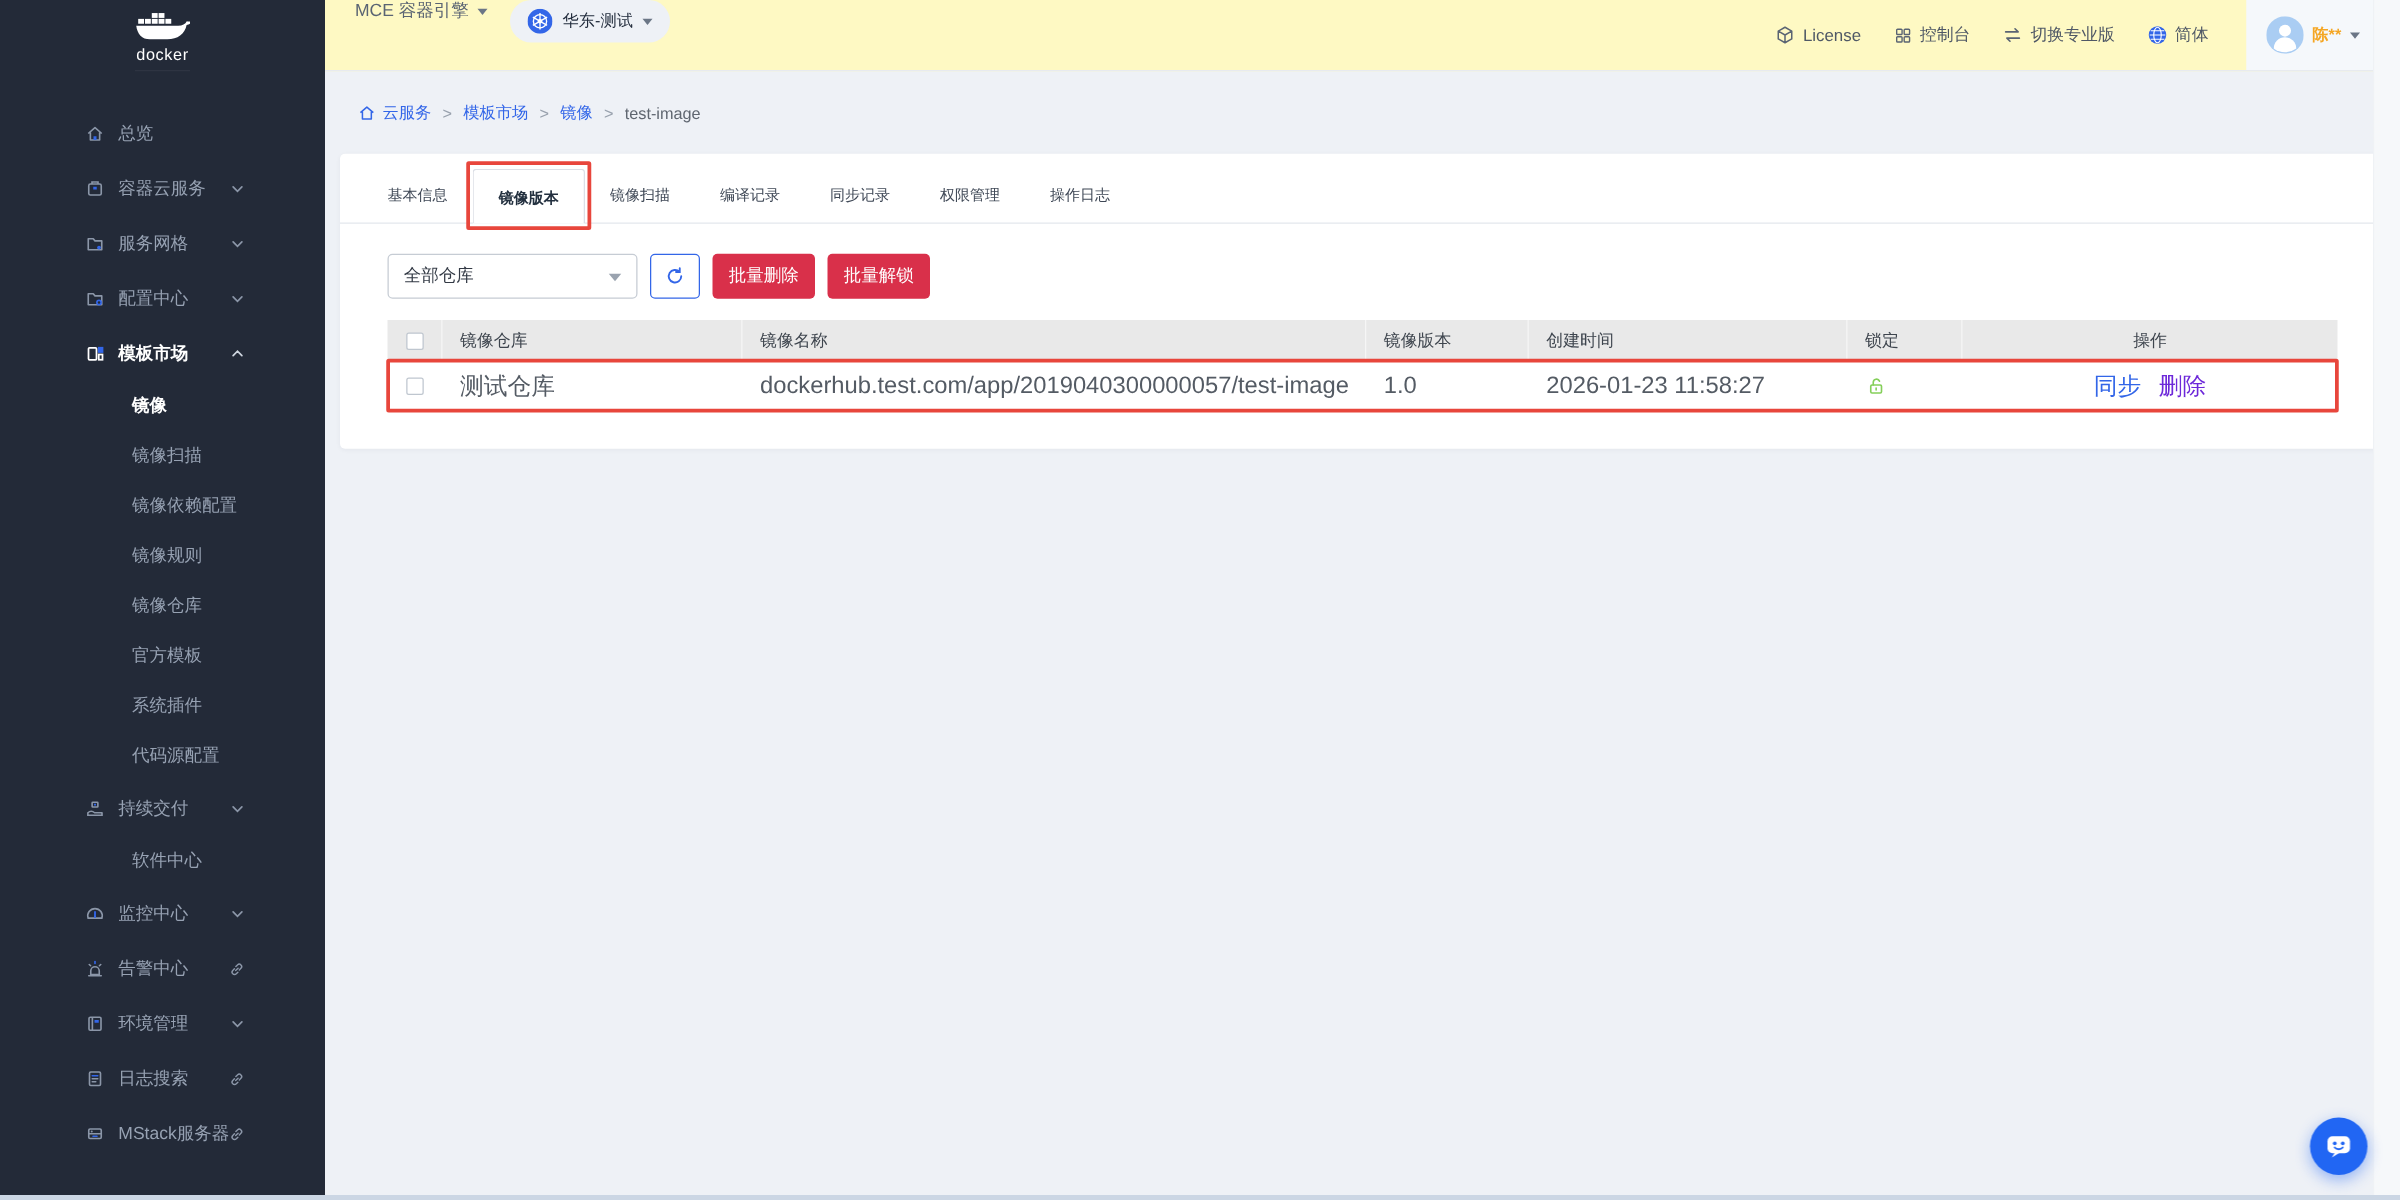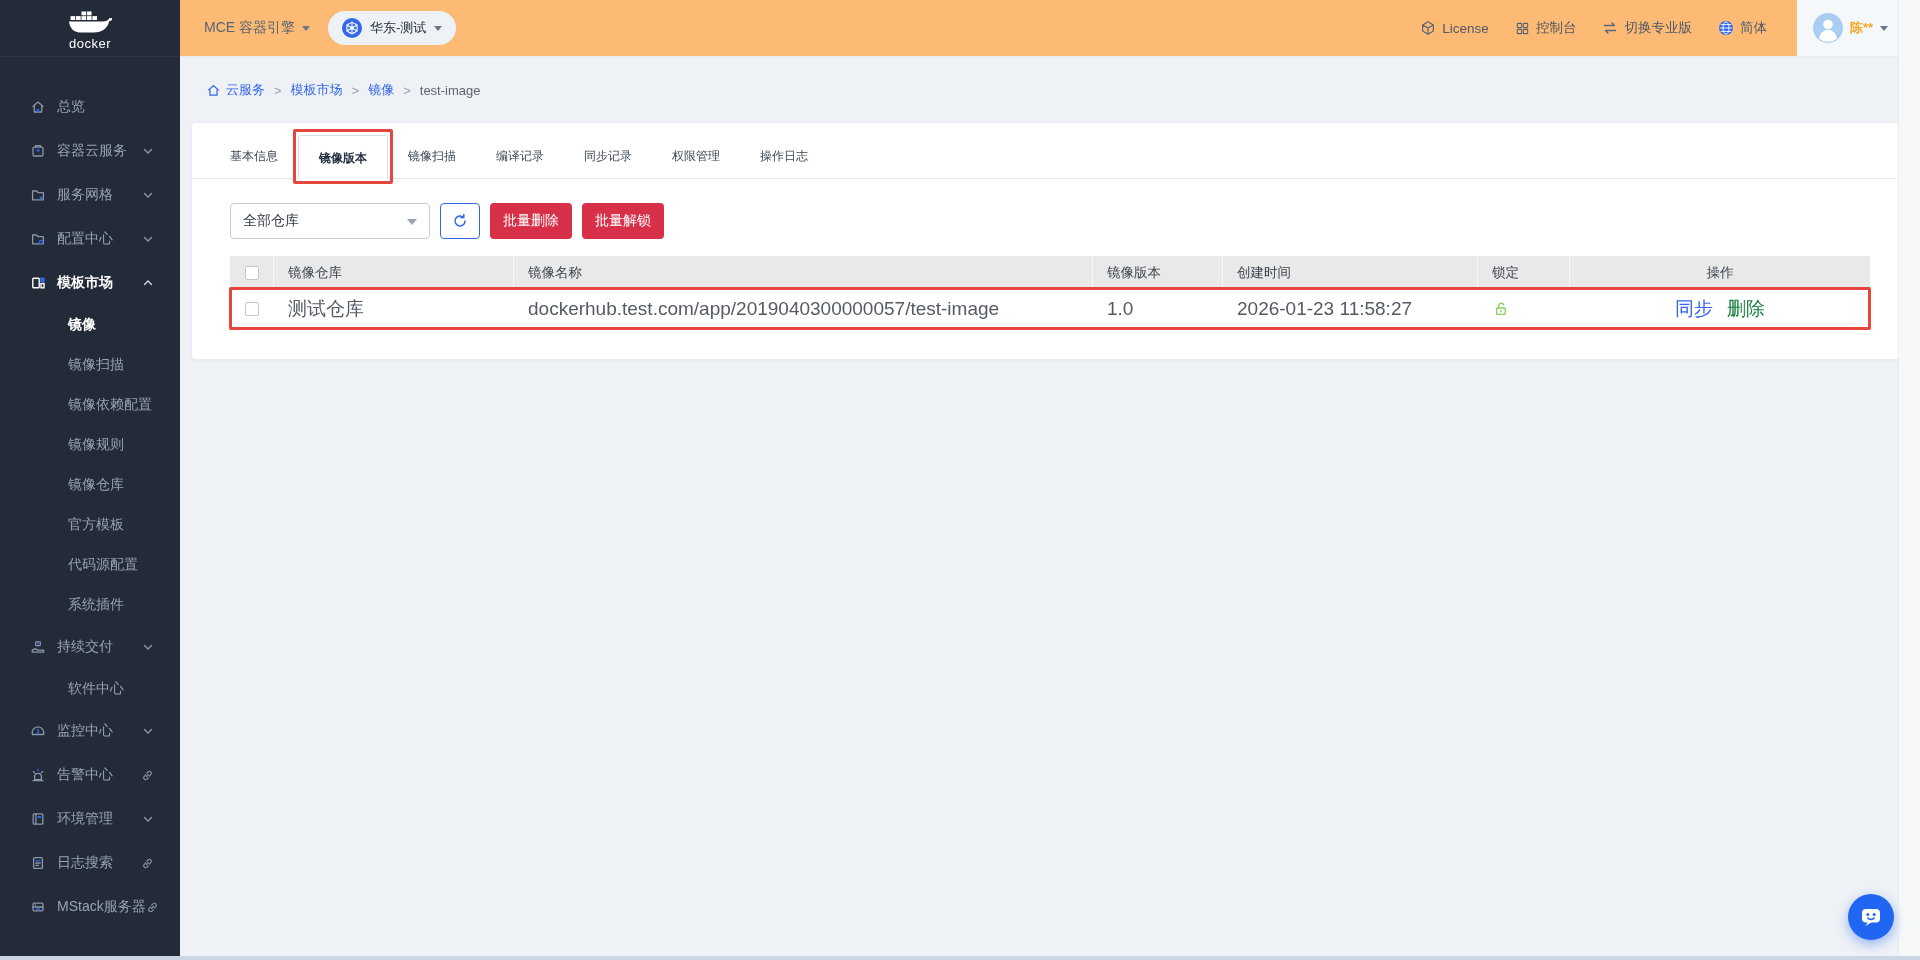--- a/index.html
+++ b/index.html
@@ -1,33 +1,33 @@
 <!DOCTYPE html>
 <html><head>
 <meta charset="utf-8">
 <style>
   * { margin:0; padding:0; box-sizing:border-box; }
   html,body { width:1920px; height:960px; overflow:hidden; }
   body { font-family:"Liberation Sans","DejaVu Sans",sans-serif; background:#eef1f6; }
   .page { display:flex; width:100%; height:100%; }
 
   
-  .sidebar { width:180px; flex-shrink:0; background:#232a38; display:flex; flex-direction:column; }
+  .sidebar { width:260px; flex-shrink:0; background:#232a38; display:flex; flex-direction:column;align-items:center; }
   .logo { height:57px; display:flex; flex-direction:column; align-items:center; justify-content:center; border-bottom:1px solid rgba(255,255,255,.05); }
   .logo-text { color:#fff; font-size:13px; letter-spacing:.5px; margin-top:-2px; }
   .menu { padding-top:28px; font-size:14px; color:#97a2b3; }
   .mi { height:44px; display:flex; align-items:center; padding:0 26px 0 30px; cursor:pointer; white-space:nowrap; }
   .mi .ico { width:16px; height:16px; margin-right:11px; display:flex; align-items:center; justify-content:center; flex-shrink:0; }
   .mi .sfx { margin-left:auto; display:flex; align-items:center; }
   .mi.sub { height:40px; padding-left:68px; }
   .mi.active { color:#fff; font-weight:bold; }
 
   
   .main { flex:1; display:flex; flex-direction:column; position:relative; }
-  .topbar { height:57px; background:#fdba74; border-bottom:1px solid #e7eaef; display:flex; align-items:center; padding-left:24px; flex-shrink:0; }
+  .topbar { height:57px; background:#fef9c3; border-bottom:1px solid #e7eaef; display:flex; align-items:flex-start; padding-left:24px; flex-shrink:0; }
   .product { font-size:14px; color:#5a6473; display:flex; align-items:center; gap:7px; cursor:pointer; }
   .caret { width:0; height:0; border:4px solid transparent; border-top:5px solid #6b7686; margin-top:5px; }
   .cluster { margin-left:18px; height:34px; background:#eef1f6; border-radius:17px; display:flex; align-items:center; padding:0 14px; gap:8px; font-size:13px; color:#222c3c; cursor:pointer; }
   .top-right { margin-left:auto; display:flex; align-items:center; gap:26px; font-size:13.5px; color:#4f5866; height:100%; }
   .top-item { display:flex; align-items:center; gap:6px; cursor:pointer; }
   .user { height:100%; background:#f5f8fb; display:flex; align-items:center; gap:7px; padding:0 32px 0 16px; margin-left:4px; cursor:pointer; }
   .user-name { color:#f5a623; font-weight:bold; font-size:13px; }
 
   .content { flex:1; padding:0 12px; }
   .breadcrumb { height:66px; display:flex; align-items:center; padding-left:14px; font-size:13px; color:#98a1ad; gap:9px; }
@@ -57,21 +57,21 @@
   .col-name { flex:1; }
   .col-ver { width:130px; }
   .col-time { width:255px; }
   .col-lock { width:92px; }
   .col-op { width:300px; justify-content:center; padding-left:0; }
   .trow { display:flex; height:40px; align-items:flex-end; background:#fff; font-size:19px; color:#545b64; position:relative; border-bottom:1px solid #edf0f4; }
   .trow::after { content:""; position:absolute; inset:-2px -1px; border:3px solid #e8463c; border-radius:2px; pointer-events:none; }
   .checkbox { width:14px; height:14px; border:1px solid #bfc6cf; border-radius:2px; background:#fff; cursor:pointer; }
   .ops { display:flex; gap:14px; }
   .link-sync { color:#3366e8; cursor:pointer; }
-  .link-del { color:#15803d; cursor:pointer; }
+  .link-del { color:#6d28d9; cursor:pointer; }
 
   .chat-fab { position:fixed; right:26px; bottom:20px; width:46px; height:46px; border-radius:50%; background:#2166f3; border:none; display:flex; align-items:center; justify-content:center; box-shadow:0 4px 12px rgba(33,102,243,.45); cursor:pointer; z-index:20; }
   .vscroll { position:fixed; top:0; right:0; bottom:4px; width:22px; background:#f6f8fa; border-left:1px solid #eaedf1; z-index:5; }
   .hscroll { position:fixed; left:0; right:0; bottom:0; height:4px; background:#cbd6e4; z-index:6; }
 </style>
 </head>
 <body>
 
 <div class="page">
 
@@ -179,24 +179,24 @@
       <div class="mi sub">
         <span class="lbl">镜像规则</span>
       </div>
       <div class="mi sub">
         <span class="lbl">镜像仓库</span>
       </div>
       <div class="mi sub">
         <span class="lbl">官方模板</span>
       </div>
       <div class="mi sub">
+        <span class="lbl">系统插件</span>
+      </div>
+      <div class="mi sub">
         <span class="lbl">代码源配置</span>
-      </div>
-      <div class="mi sub">
-        <span class="lbl">系统插件</span>
       </div>
       <div class="mi">
         <span class="ico">
           <svg width="16" height="16" viewBox="0 0 16 16" fill="none" stroke="#8b96a8" stroke-width="1.3" stroke-linecap="round">
               <rect x="5.7" y="2.8" width="4.6" height="3.8" rx="0.5"></rect>
               <rect x="7.2" y="4" width="1.6" height="1.4" fill="#3366e8" stroke="none"></rect>
               <path d="M2.3 11.2c1.8-1.6 3.6-1.6 5.4 0h5.9M2.3 11.2v2h11.3v-2"></path>
             </svg>
         </span>
         <span class="lbl">持续交付</span>

